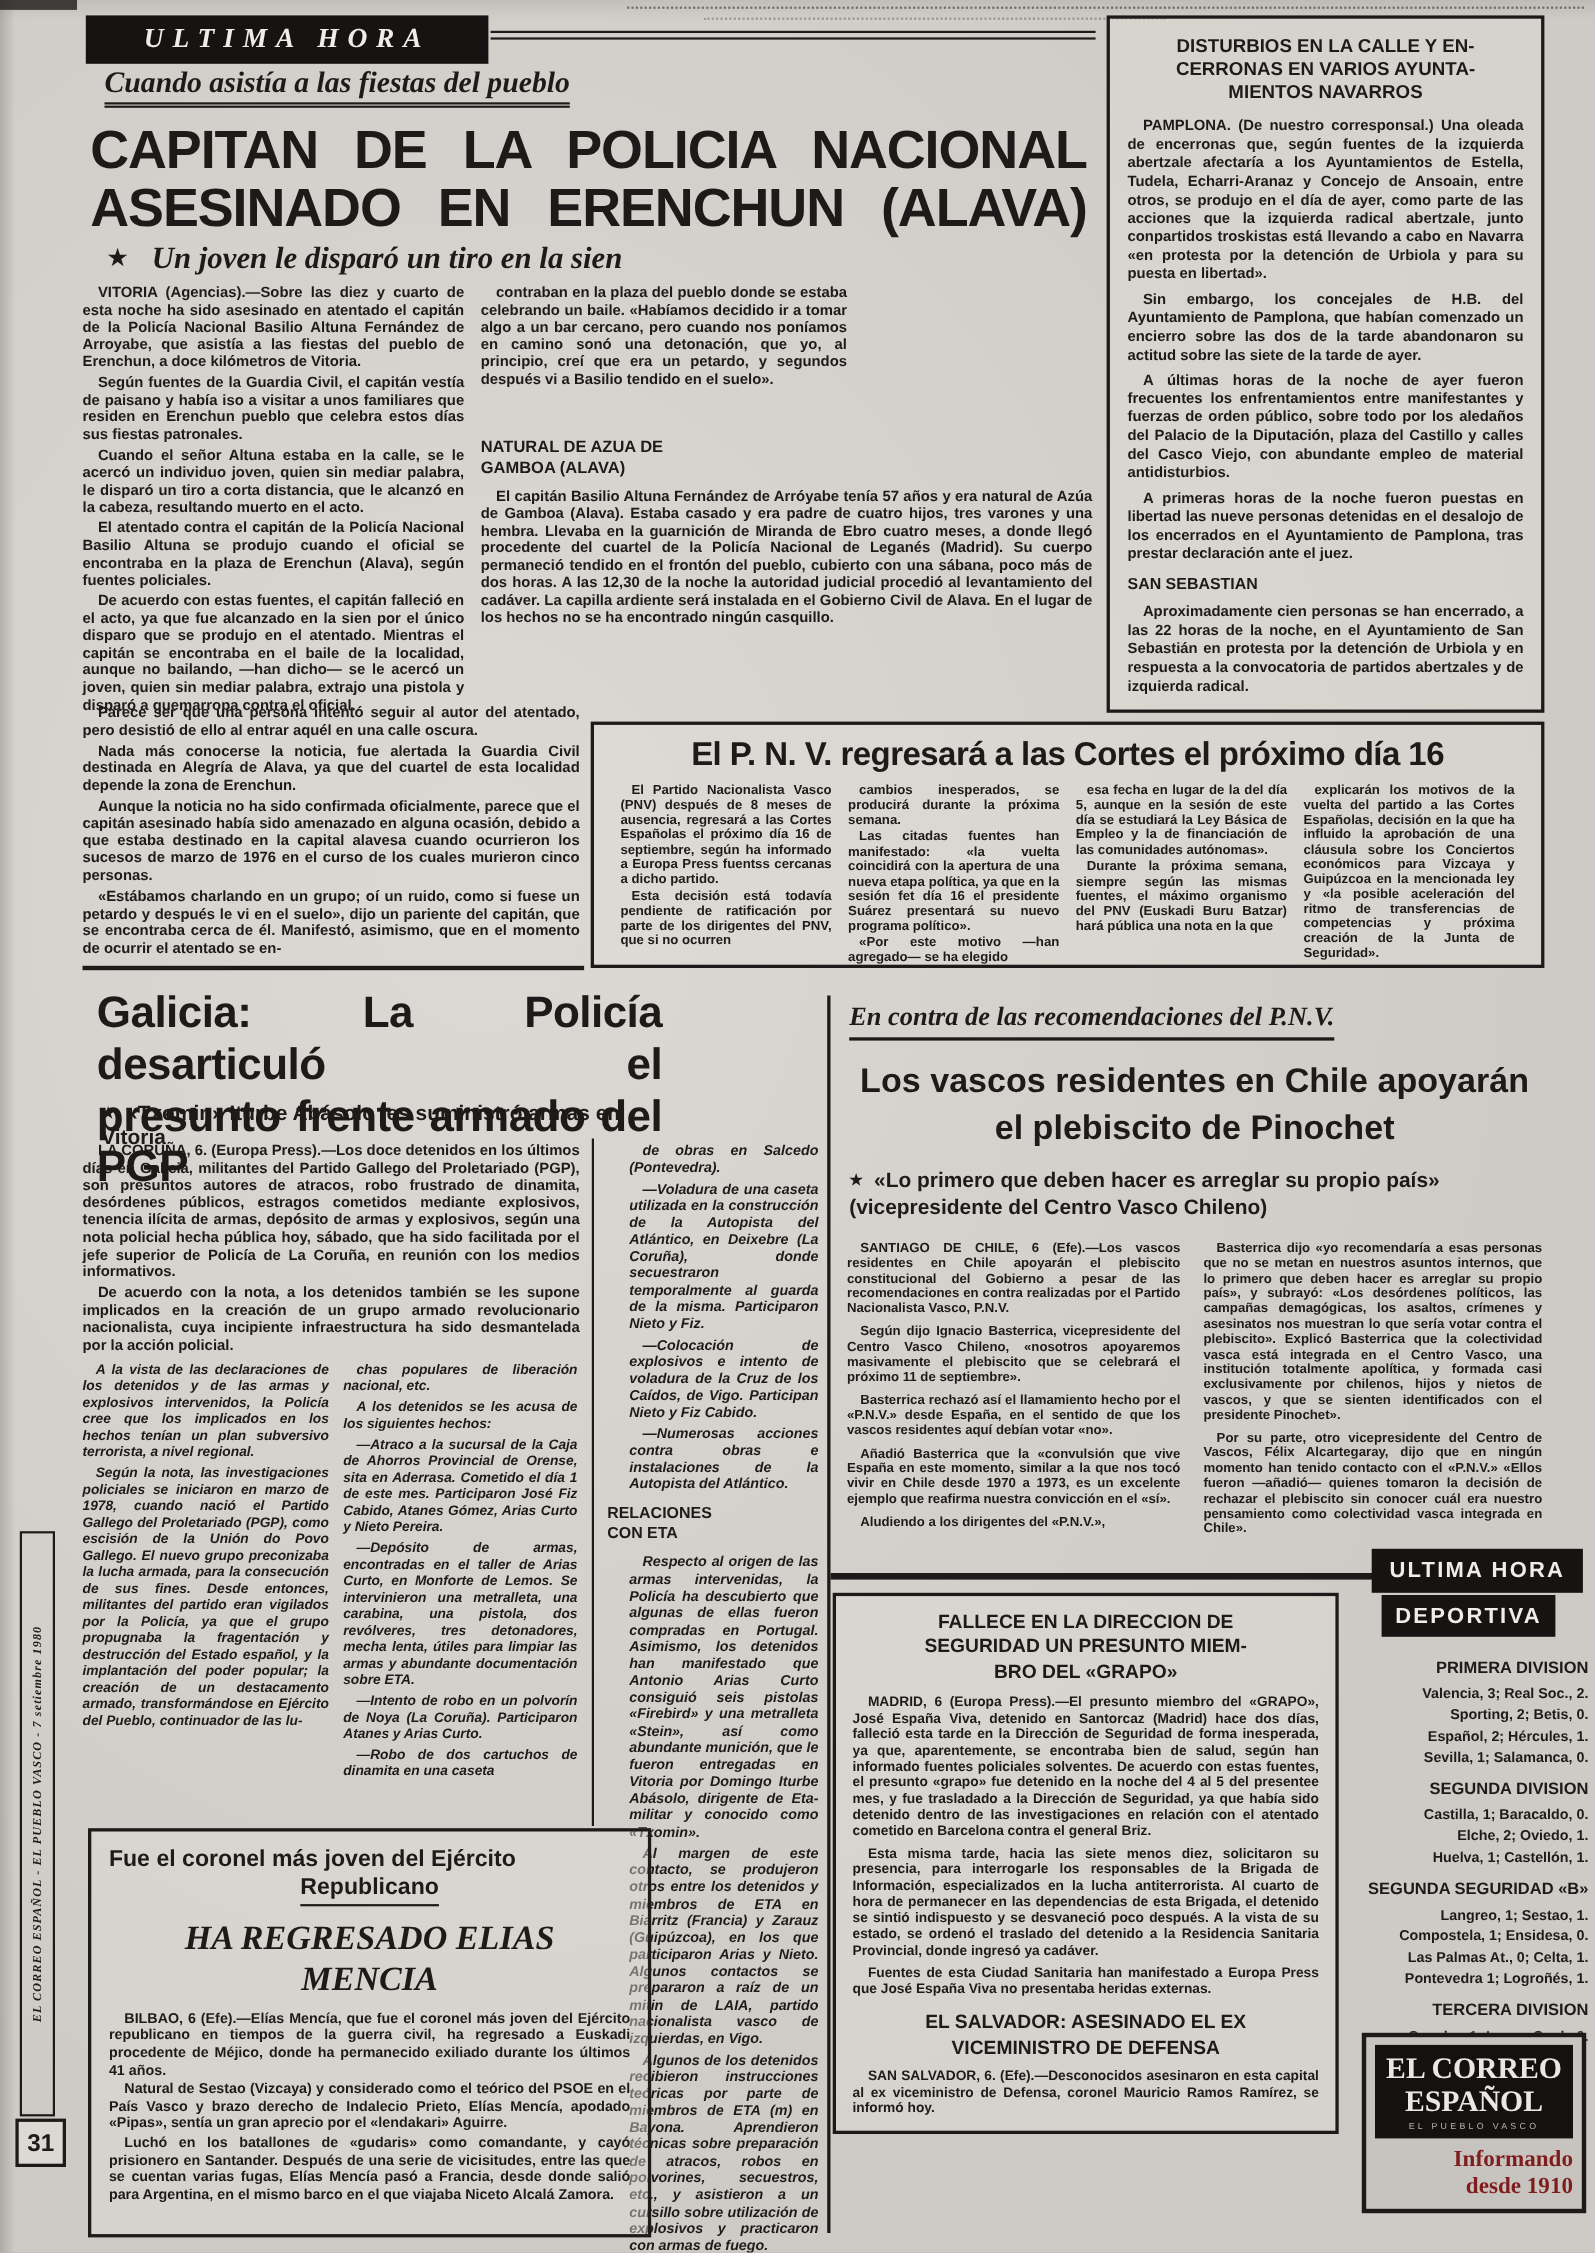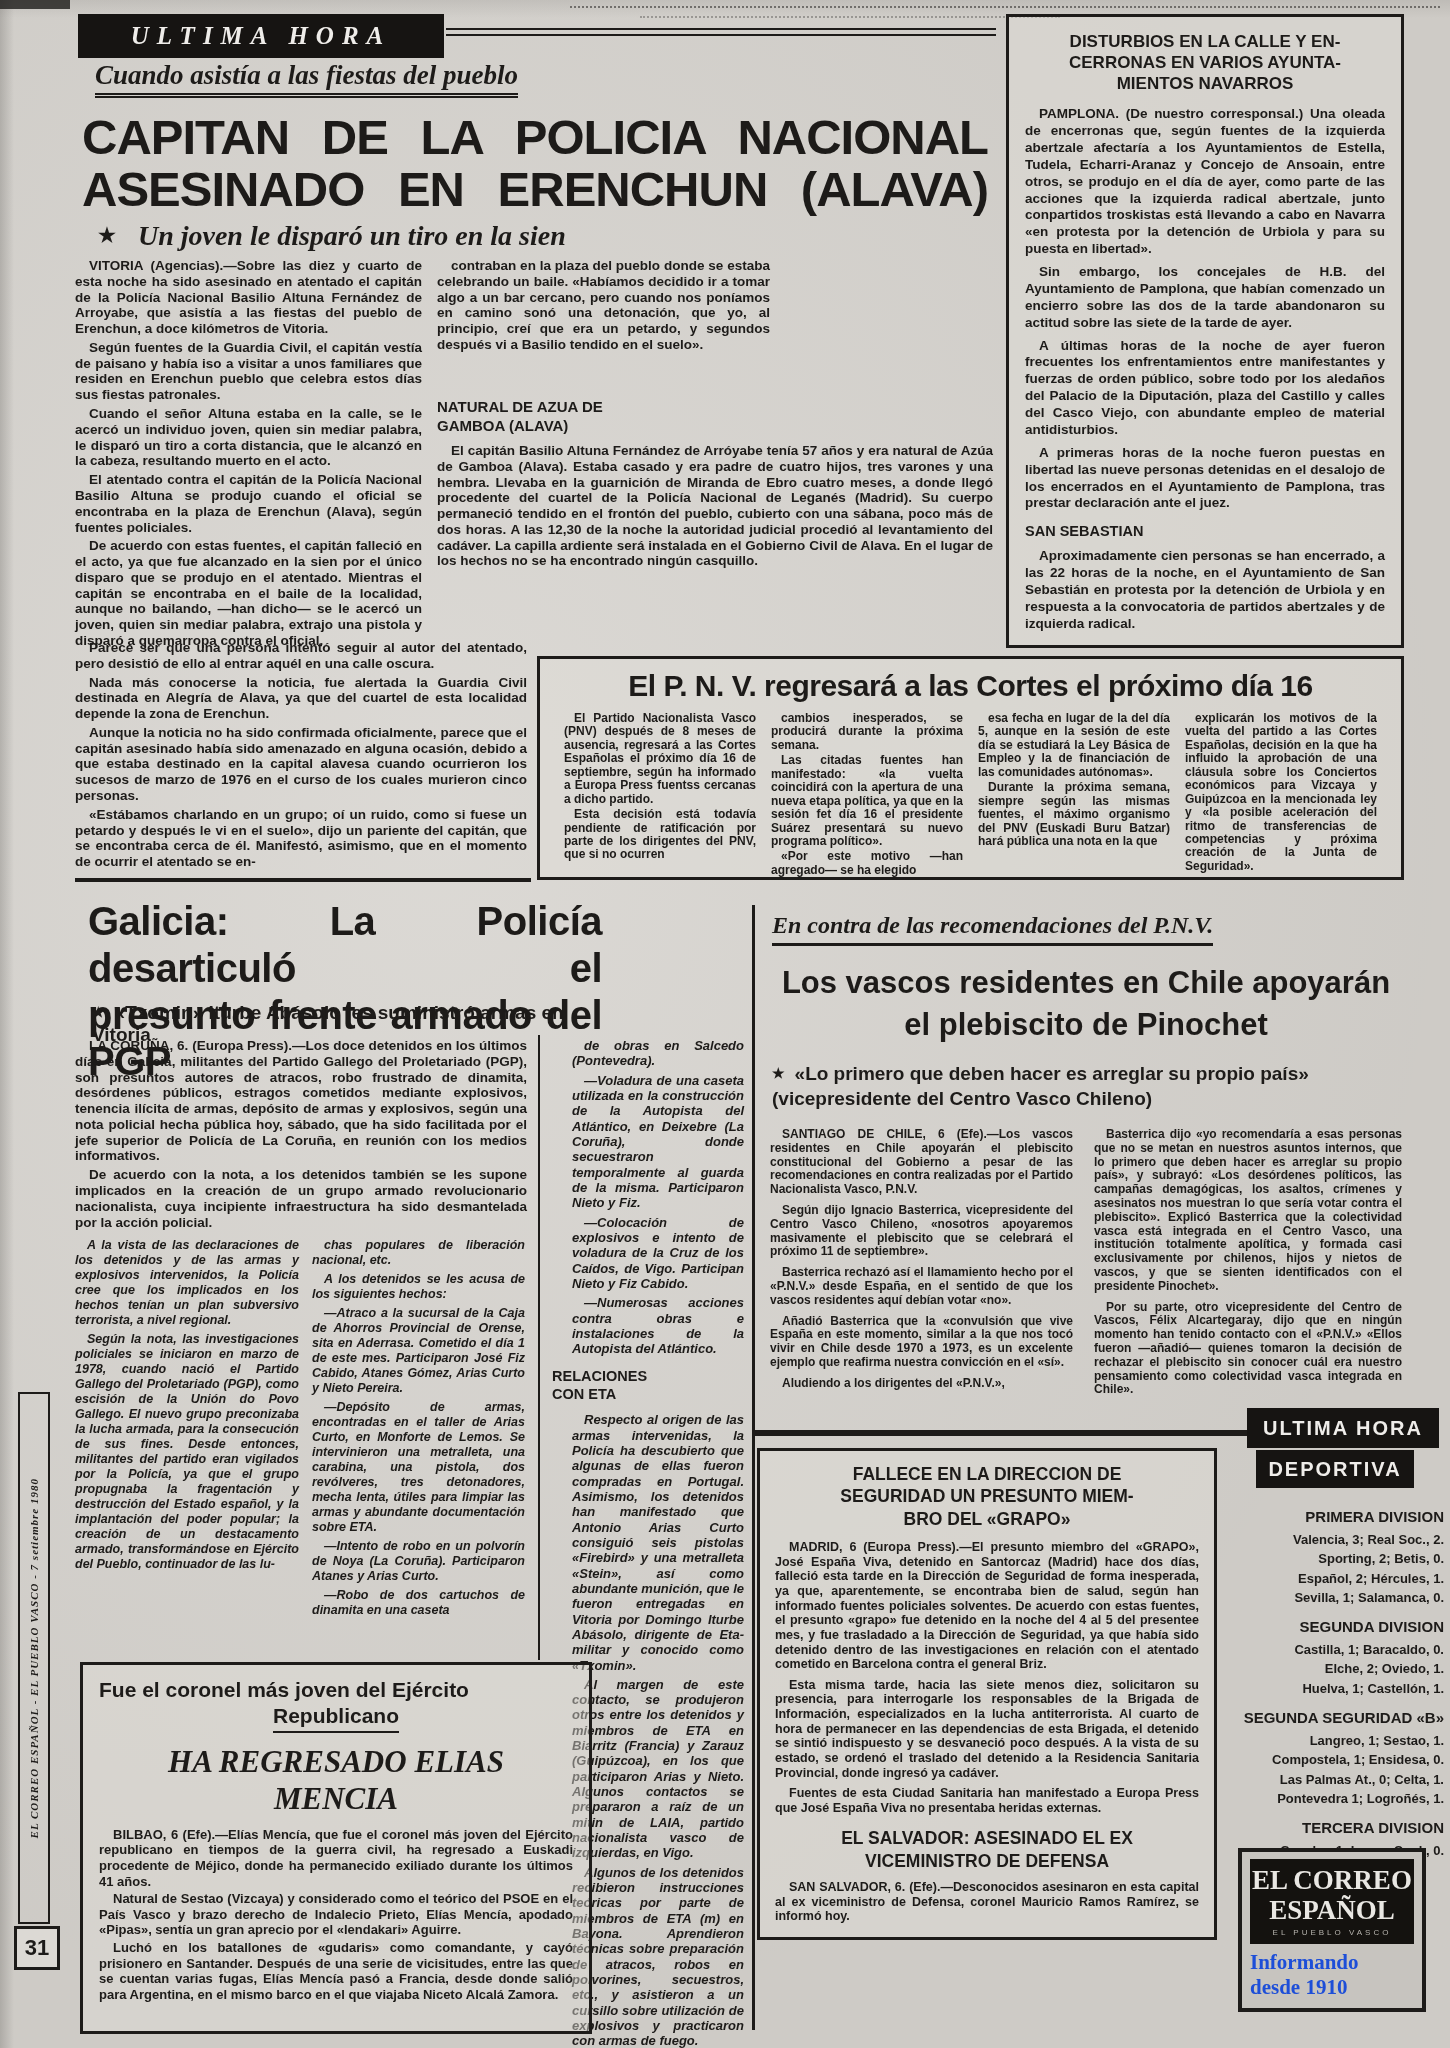--- a/index.html
+++ b/index.html
@@ -61,22 +61,22 @@
   
   .dep-banner{background:#161412;color:#efedea;font-weight:bold;font-size:20px;letter-spacing:2px;
               display:flex;align-items:center;justify-content:center;}
   .dep-sec-title{font-weight:bold;font-size:15px;margin:12px 0 6px 0;}
   .dep-results p{margin:0 0 2px 0;font-weight:bold;font-size:13px;line-height:1.33;text-indent:0;}
   
   .logo-outer{border:4px solid #1d1b19;background:#c7c4bf;box-sizing:border-box;padding:7px 8px;}
   .logo-inner{background:#14120f;color:#e9e7e3;text-align:center;padding:6px 2px 7px 2px;}
   .logo-inner .l1{font-family:"Liberation Serif",serif;font-weight:bold;font-size:27px;line-height:1.12;}
   .logo-inner .l3{font-size:8px;letter-spacing:3px;color:#b5b2ac;margin-top:3px;}
-  .logo-tag{text-align:left;font-family:"Liberation Serif",serif;font-weight:bold;font-size:21px;
-            line-height:1.15;margin-top:6px;color:#1d4ed8;}
+  .logo-tag{text-align:right;font-family:"Liberation Serif",serif;font-weight:bold;font-size:21px;
+            line-height:1.15;margin-top:6px;color:#7f1d1d;}
   
   .mencia-kick .line{font-weight:bold;font-size:21px;line-height:1.25;}
   .mencia-kick .line:last-child{display:table;margin:0 auto;border-bottom:2px solid #1d1b19;padding-bottom:1px;}
   .mencia-head .line{font-family:"Liberation Serif",serif;font-style:italic;font-weight:bold;
                      font-size:31px;line-height:1.2;text-align:center;}
   .mencia-body{font-weight:bold;font-size:13px;line-height:1.2;margin-top:10px;}
   .mencia-body p{margin:0 0 2px 0;text-indent:14px;text-align:justify;}
   
   .vert-box{border:2px solid #1d1b19;display:flex;align-items:center;justify-content:center;}
   .vert-text{writing-mode:vertical-rl;transform:rotate(180deg);
@@ -294,21 +294,21 @@
         <p>Compostela, 1; Ensidesa, 0.</p>
         <p>Las Palmas At., 0; Celta, 1.</p>
         <p>Pontevedra 1; Logroñés, 1.</p>
       </div>
     <div class="dep-sec-title">TERCERA DIVISION</div>
     <div class="dep-results">
         <p>Guecho, 1; Lagun Onak, 0.</p>
       </div>
   </div>
 
-  <div class="abs logo-outer" style="left:1238px;top:1848px;width:188px;height:164px;">
+  <div class="abs logo-outer" style="left:1238px;top:1848px;width:204px;height:164px;">
     <div class="logo-inner">
       <div class="l1">EL CORREO</div>
       <div class="l1">ESPAÑOL</div>
       <div class="l3">EL PUEBLO VASCO</div>
     </div>
     <div class="logo-tag">
         <div class="tl">Informando</div>
         <div class="tl">desde 1910</div>
       </div>
   </div>

